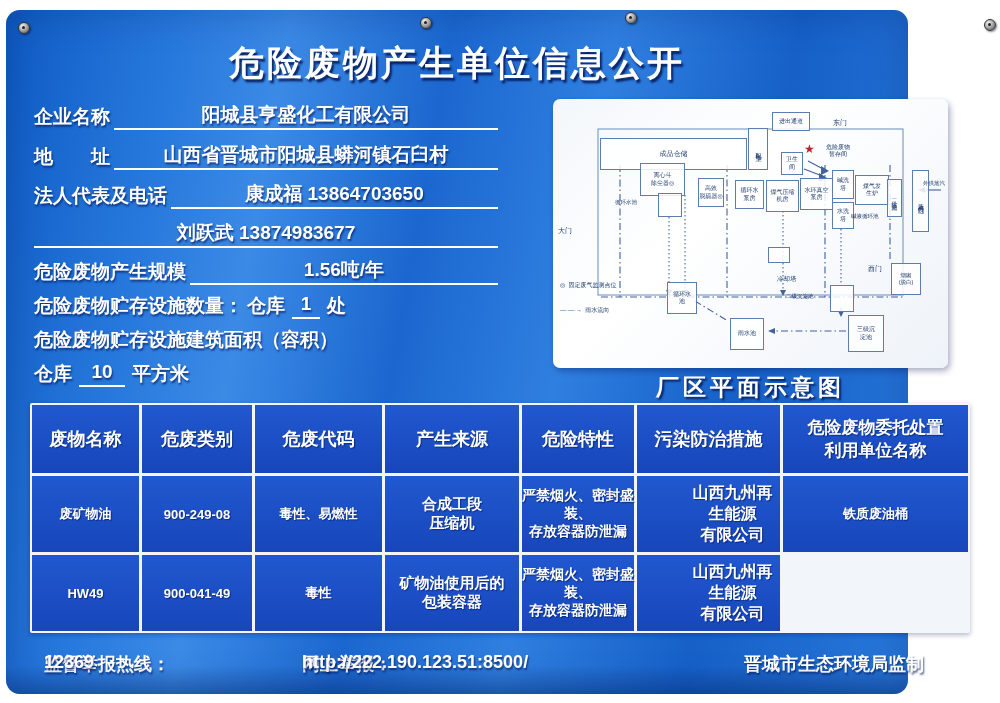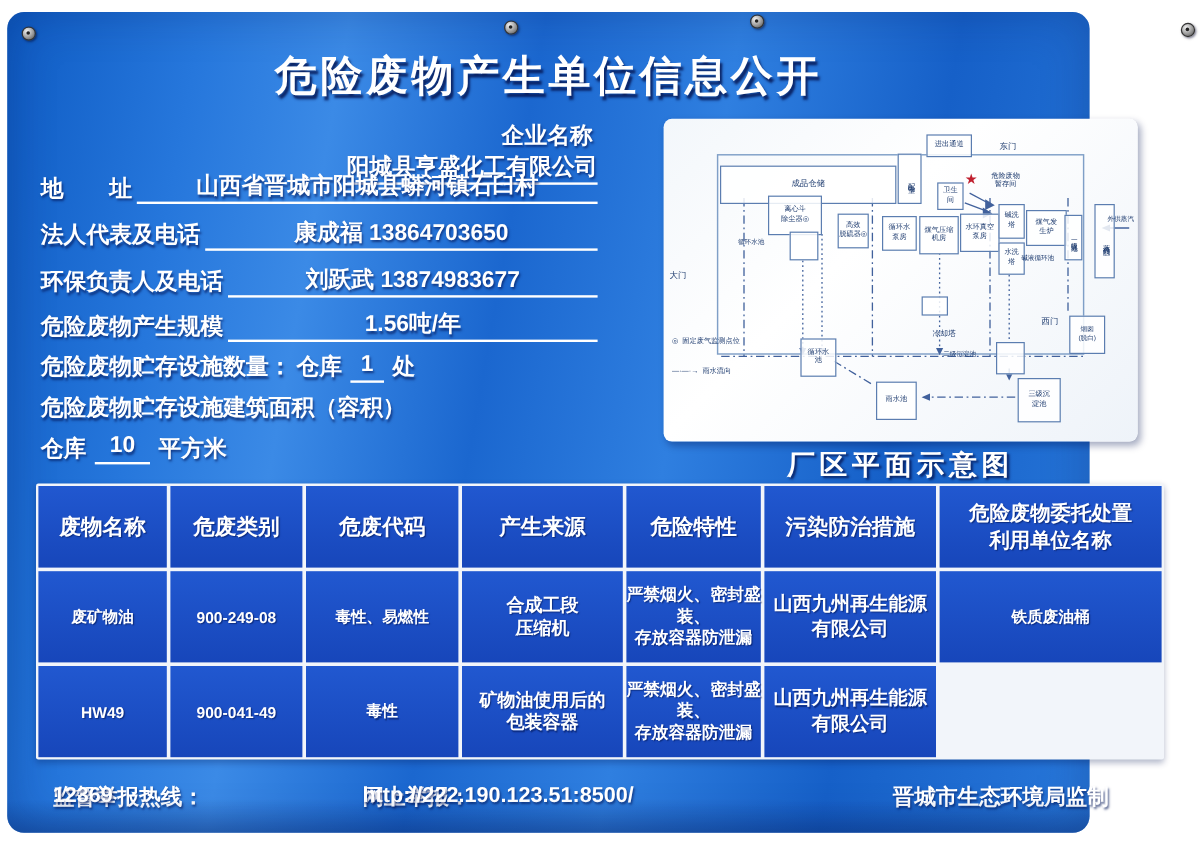--- a/index.html
+++ b/index.html
@@ -36,52 +36,51 @@
   
   .wtable{position:absolute;left:24px;top:393px;width:940px;background:#f2f5fa;padding:2px;box-sizing:border-box;
     display:grid;grid-template-columns:107px 110px 127px 134px 112px 143px 185px;grid-auto-rows:auto;gap:3px;
     border-radius:2px;box-shadow:0 2px 5px rgba(0,20,80,.3);}
   .cell{background:linear-gradient(180deg,#2158d0,#1746ba);color:#fff;display:flex;align-items:center;justify-content:center;
     text-align:center;white-space:pre-line;font-size:13px;font-weight:bold;text-shadow:1px 1px 1px rgba(0,20,80,.6);}
   .hcell{height:68px;font-size:18px;}
   .rcell{height:76px;}
   .f-small{font-size:14px;font-weight:bold;}
   .f-mid{font-size:15px;}
-  .f-co{font-size:16px;}
+  .f-co{font-size:16px;padding-left:48px;}
   
   .foot{position:absolute;top:642px;left:0;width:990px;height:30px;color:#fff;font-weight:bold;font-size:18px;
     text-shadow:1px 2px 2px rgba(4,24,90,.7);}
   .foot span{position:absolute;white-space:nowrap;}
 </style>
 </head>
 <body>
 
 <div class="board">
 
   <div class="screw" style="left:12px;top:12px;"></div>
   <div class="screw" style="left:414px;top:7px;"></div>
   <div class="screw" style="left:619px;top:2px;"></div>
   <div class="screw" style="left:978px;top:9px;"></div>
 
   <div class="title">危险废物产生单位信息公开</div>
 
-  <div class="irow" style="top:90px;height:30px;flex-direction:column;">
+  <div class="irow" style="top:90px;height:30px;">
     <span class="lbl">企业名称</span>
     <span class="val">阳城县亨盛化工有限公司</span>
   </div>
   <div class="irow" style="top:130px;height:30px;">
     <span class="lbl">地　　址</span>
     <span class="val">山西省晋城市阳城县蟒河镇石臼村</span>
   </div>
   <div class="irow" style="top:169px;height:30px;">
     <span class="lbl">法人代表及电话</span>
     <span class="val">康成福 13864703650</span>
   </div>
   <div class="irow" style="top:208px;height:30px;">
-    <span class="lbl">环保负责人及电话</span>
     <span class="val">刘跃武 13874983677</span>
   </div>
   <div class="irow" style="top:245px;height:30px;">
     <span class="lbl">危险废物产生规模</span>
     <span class="val">1.56吨/年</span>
   </div>
   <div class="irow" style="top:279px;height:30px;">
     <span class="lbl">危险废物贮存设施数量：</span>
     <span>仓库</span>
     <span class="uline" style="min-width:24px;">1</span>

